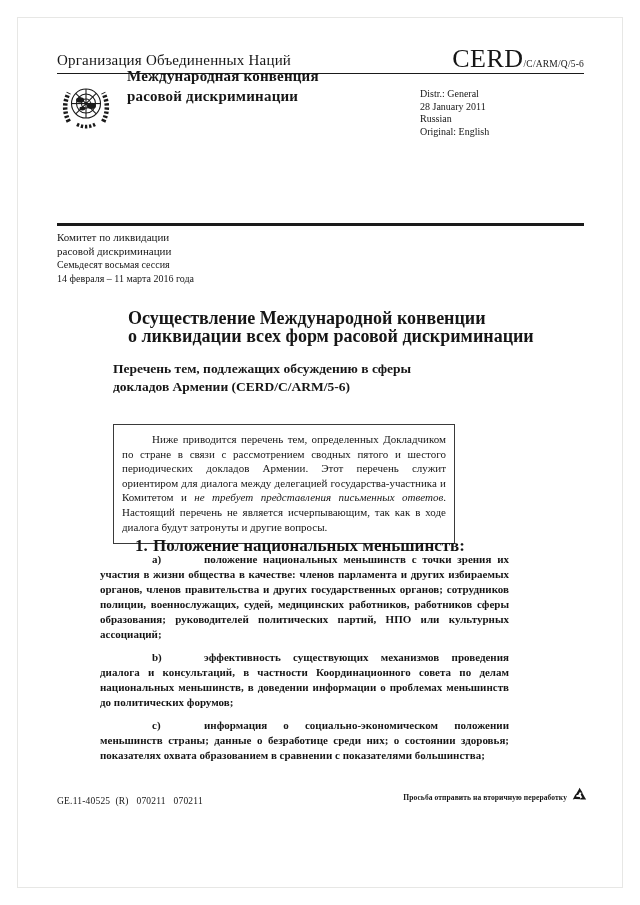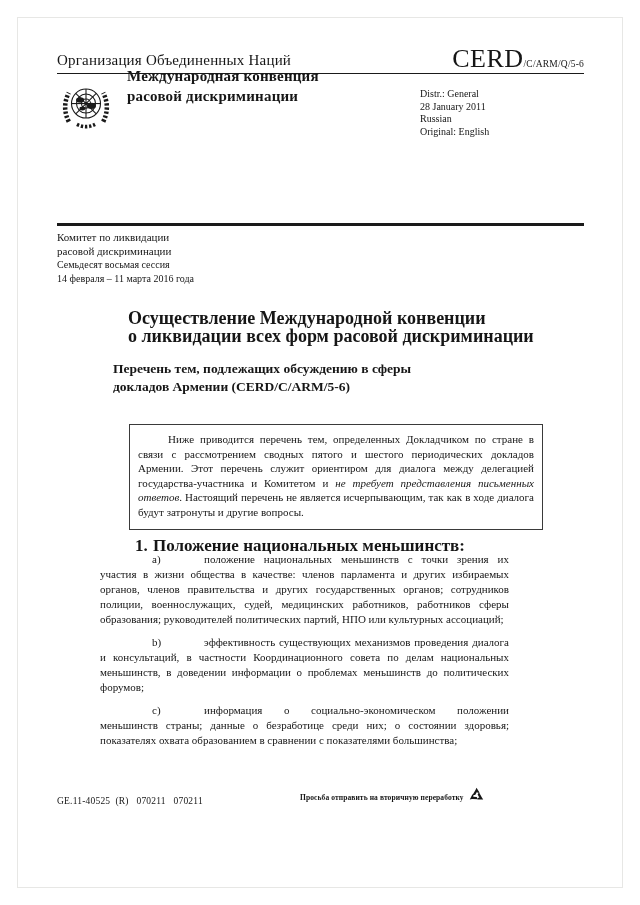--- a/index.html
+++ b/index.html
@@ -31,36 +31,36 @@
   .committee{left:57px;top:231px;font-size:11px;line-height:13.5px;}
   .committee .b{font-weight:normal;}
   .committee .s{font-size:10px;}
 
   
   .main-title{left:113px;top:310px;width:420px;font-weight:bold;font-size:18px;line-height:17.5px;margin-left:15px;}
   .sub-title{left:113px;top:360px;width:420px;font-weight:bold;font-size:13.5px;line-height:17.5px;}
 
   
   .summary-box{
-    left:113px;top:424px;width:414px;box-sizing:border-box;
+    left:113px;top:424px;width:342px;box-sizing:border-box;
     border:1px solid #3a3a3a;padding:7px 8px 9px 8px;
-    font-size:11px;line-height:14.6px;text-align:justify;text-indent:30px;margin-left:16px;
+    font-size:11px;line-height:14.6px;text-align:justify;text-indent:30px;
   }
   .summary-box .it{font-style:italic;}
 
   
   .section-head{left:95px;top:536px;font-weight:bold;font-size:17px;margin-left:40px;}
   .section-head .num{display:inline-block;width:18px;}
   .items{left:100px;top:552px;width:421px;font-size:11px;line-height:15px;text-align:justify;}
-  .items p{margin:0 12px 8px 0;text-indent:52px;}
+  .items p{margin:0 12px 8px 0;text-indent:52px;font-weight:bold;}
   .items .lbl{display:inline-block;width:52px;text-indent:0;}
 
   
   .footer-code{left:57px;top:796px;font-size:9.5px;white-space:pre-wrap;letter-spacing:.2px;}
-  .footer-recycle{left:300px;top:786px;width:290px;display:flex;align-items:center;gap:2px;}
+  .footer-recycle{left:300px;top:786px;width:290px;display:flex;align-items:center;justify-content:flex-end;gap:2px;}
   .footer-recycle .txt{font-size:7.5px;font-weight:bold;letter-spacing:.1px;}
 </style>
 </head>
 <body>
 
 <div class="page">
   <div class="page-edge"></div>
 
   <div class="abs org-name">Организация Объединенных Наций</div>
   <div class="abs doc-symbol">

